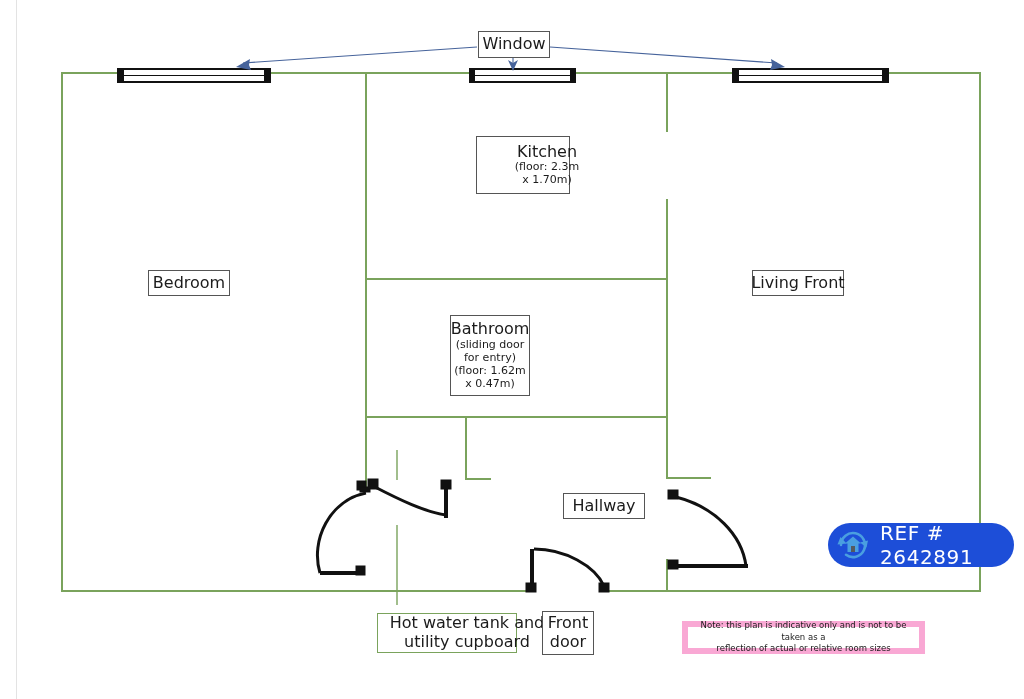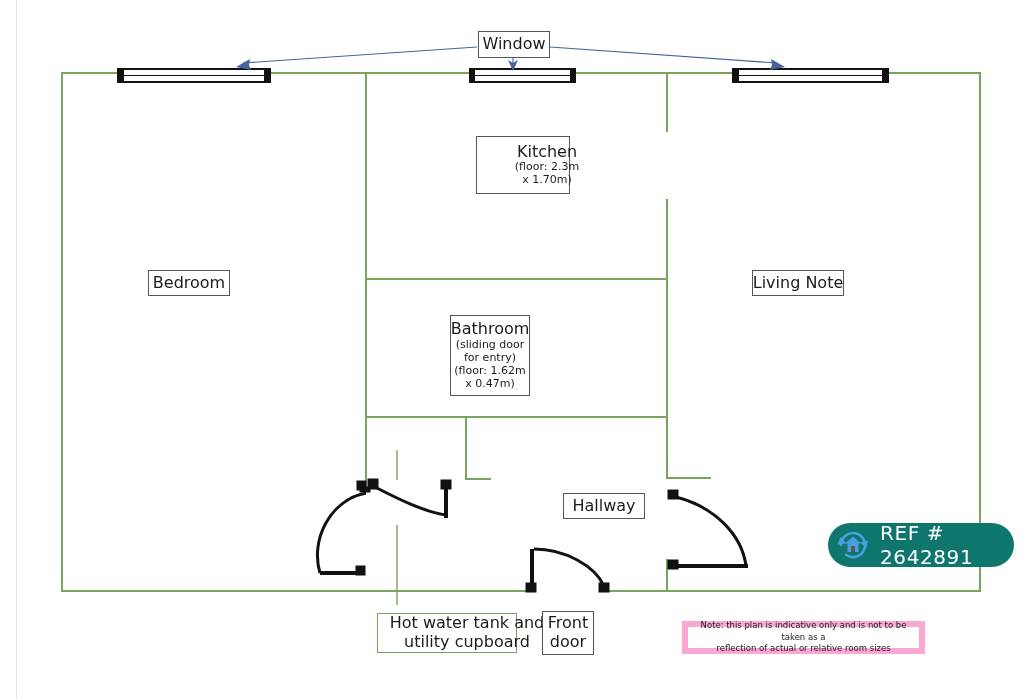--- a/index.html
+++ b/index.html
@@ -72,21 +72,21 @@
     line-height: 1.35;
   }
   
   #ref-badge {
     position: absolute;
     left: 828px;
     top: 523px;
     width: 186px;
     height: 44px;
     border-radius: 22px;
-    background: #0f766e;
+    background: #1d4ed8;
     display: flex;
     align-items: center;
     padding-left: 8px;
     box-sizing: border-box;
   }
   #ref-badge-text {
     color: #ffffff;
     font-size: 20px;
     letter-spacing: 0.6px;
     margin-left: 10px;
@@ -226,21 +226,21 @@
 
   <div class="label-box" style="left:450px; top:315px; width:80px; height:81px;">
     <div class="lb-title">Bathroom</div>
     <div class="lb-sub">(sliding door</div>
     <div class="lb-sub">for entry)</div>
     <div class="lb-sub">(floor: 1.62m</div>
     <div class="lb-sub">x 0.47m)</div>
   </div>
 
   <div class="label-box" style="left:752px; top:270px; width:92px; height:26px;">
-    <div class="lb-title">Living Note</div>
+    <div class="lb-title">Living Front</div>
   </div>
 
   <div class="label-box" style="left:563px; top:493px; width:82px; height:26px;">
     <div class="lb-title">Hallway</div>
   </div>
 
   <div class="label-box green" style="left:377px; top:613px; width:140px; height:40px;padding-left:40px;">
     <div class="lb-title">Hot water tank and</div>
     <div class="lb-title">utility cupboard</div>
   </div>

